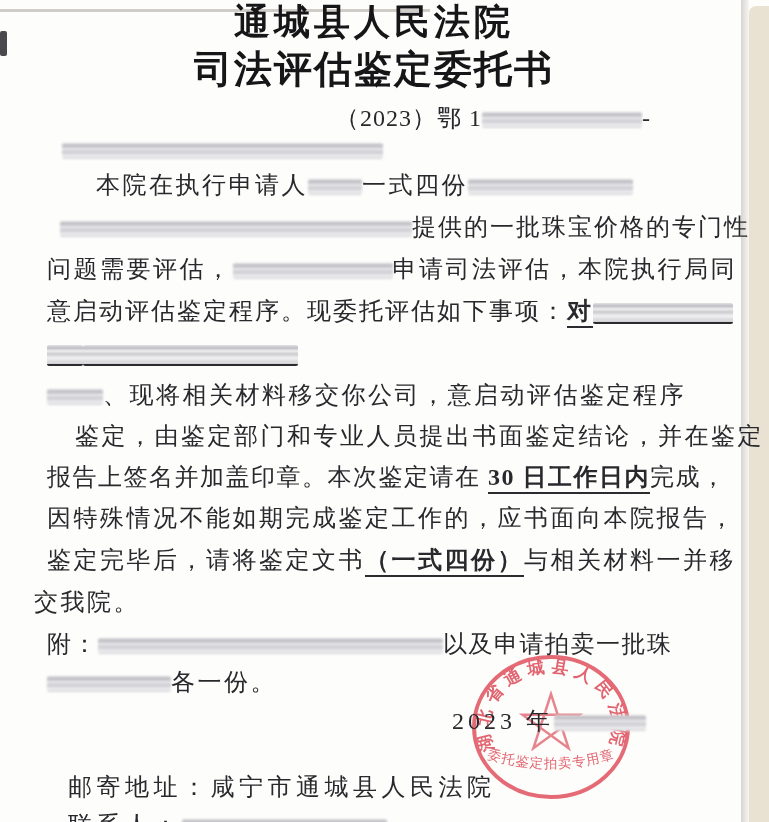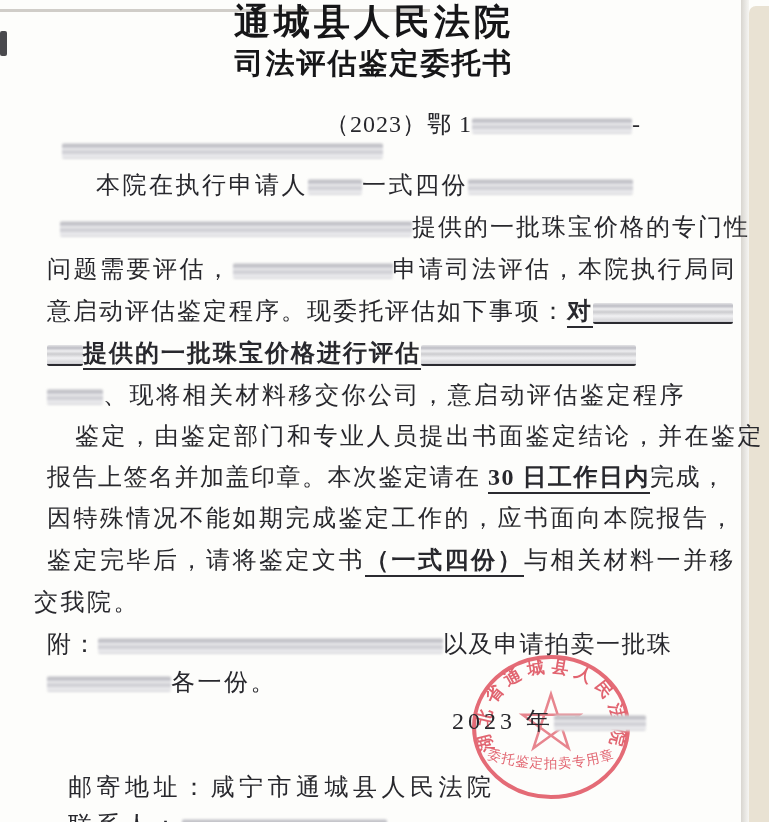--- a/index.html
+++ b/index.html
@@ -14,21 +14,21 @@
   .top-scan-line{position:absolute;left:0;top:9px;width:430px;height:3px;background:#b9b4ac;opacity:.65;}
   .left-mark{position:absolute;left:0;top:31px;width:7px;height:25px;background:#35353a;border-radius:2px;opacity:.9;}
   .edge-shadow{position:absolute;top:0;left:741px;width:8px;height:822px;
     background:linear-gradient(to right, rgba(120,110,95,0.28), rgba(120,110,95,0.05));}
   .side-stripe{position:absolute;top:6px;left:749px;width:20px;height:816px;
     background:#e9e2d3;border-radius:7px 0 0 0;}
   
   .titles{position:absolute;left:0;top:0;width:748px;text-align:center;
     font-family:"Liberation Sans","DejaVu Sans",sans-serif;font-weight:700;color:#161618;}
   .court-title{position:absolute;left:0;top:-2px;width:100%;font-size:36px;letter-spacing:4px;}
-  .doc-title{position:absolute;left:0;top:44px;width:100%;font-size:29px;letter-spacing:2px;}
+  .doc-title{position:absolute;left:0;top:44px;width:100%;font-size:38px;letter-spacing:2px;}
   
   .line{position:absolute;white-space:nowrap;font-size:24px;letter-spacing:2.5px;line-height:30px;z-index:3;}
   .seg{white-space:pre;display:inline-block;}
   .seg.b{font-weight:700;}
   .seg.u{border-bottom:2px solid #2b2b30;}
   .blur{
     display:inline-block;height:16px;border-radius:2px;vertical-align:-2px;
     background:repeating-linear-gradient(180deg,
       #dededf 0px,#b9b9c0 3px,#ececee 6px,#c9c9cf 9px,#f0f0f2 13px,#d4d4d8 16px);
     filter:blur(0.8px);
@@ -59,27 +59,27 @@
     <path d="M 88,42 L 70.4,96.3 L 116.5,62.7 L 59.5,62.7 L 105.6,96.3 Z" fill="none" stroke="#e4717c" stroke-width="2.5"></path>
     <text font-size="17" font-weight="bold" fill="#dd4a58" letter-spacing="6" font-family="Liberation Sans, DejaVu Sans, sans-serif">
       <textPath href="#sealArc" startOffset="50%" text-anchor="middle">湖北省通城县人民法院</textPath>
     </text>
     <text font-size="13.5" fill="#dd4a58" letter-spacing="1" font-family="Liberation Sans, DejaVu Sans, sans-serif">
       <textPath href="#sealBottom" startOffset="50%" text-anchor="middle">委托鉴定拍卖专用章</textPath>
     </text>
   </svg>
 
   <div>
-      <div class="line" style="top: 103px; left: 325px; letter-spacing: 1px; margin-top: 6px;"><span class="seg">（2023）鄂 1</span><span class="blur" style="width: 160px;"></span><span class="seg">-</span></div>
+      <div class="line" style="top: 103px; left: 335px; letter-spacing: 1px;"><span class="seg">（2023）鄂 1</span><span class="blur" style="width: 160px;"></span><span class="seg">-</span></div>
       <div class="line" style="top: 134px; left: 62px;"><span class="blur" style="width: 321px;"></span></div>
       <div class="line" style="top: 170px; left: 96px;"><span class="seg">本院在执行申请人</span><span class="blur" style="width: 54px;"></span><span class="seg">一式四份</span><span class="blur" style="width: 165px;"></span></div>
       <div class="line" style="top: 212px; left: 60px; letter-spacing: 2px;"><span class="blur" style="width: 352px;"></span><span class="seg">提供的一批珠宝价格的专门性</span></div>
       <div class="line" style="top: 254px; left: 47px;"><span class="seg">问题需要评估，</span><span class="blur" style="width: 160px;"></span><span class="seg">申请司法评估，本院执行局同</span></div>
       <div class="line" style="top: 296px; left: 47px; letter-spacing: 2px;"><span class="seg">意启动评估鉴定程序。现委托评估如下事项：</span><span class="seg b u">对</span><span class="blur u" style="width: 140px;"></span></div>
-      <div class="line" style="top: 338px; left: 47px; letter-spacing: 2px;"><span class="blur u" style="width: 36px;"></span><span class="seg b u">提供的一批珠宝价格进行评估</span><span class="blur u" style="width: 215px;"></span></div>
+      <div class="line" style="top: 338px; left: 47px; letter-spacing: 2px;"><span class="blur u" style="width: 36px;"></span><span class="blur u" style="width: 215px;"></span></div>
       <div class="line" style="top: 380px; left: 47px;"><span class="blur" style="width: 56px;"></span><span class="seg">、现将相关材料移交你公司，意启动评估鉴定程序</span></div>
       <div class="line" style="top: 421px; left: 47px; margin-left: 28px;"><span class="seg">鉴定，由鉴定部门和专业人员提出书面鉴定结论，并在鉴定</span></div>
       <div class="line" style="top: 462px; left: 47px; letter-spacing: 1.5px;"><span class="seg">报告上签名并加盖印章。本次鉴定请在 </span><span class="seg b u">30 日工作日内</span><span class="seg">完成，</span></div>
       <div class="line" style="top: 503px; left: 47px;"><span class="seg">因特殊情况不能如期完成鉴定工作的，应书面向本院报告，</span></div>
       <div class="line" style="top: 545px; left: 47px;"><span class="seg">鉴定完毕后，请将鉴定文书</span><span class="seg b u">（一式四份）</span><span class="seg">与相关材料一并移</span></div>
       <div class="line" style="top: 587px; left: 34px;"><span class="seg">交我院。</span></div>
       <div class="line" style="top: 629px; left: 47px; letter-spacing: 1.5px;"><span class="seg">附：</span><span class="blur" style="width: 345px;"></span><span class="seg">以及申请拍卖一批珠</span></div>
       <div class="line" style="top: 667px; left: 47px;"><span class="blur" style="width: 124px;"></span><span class="seg">各一份。</span></div>
       <div class="line" style="top: 706px; left: 452px; letter-spacing: 4px;"><span class="seg">2023 年</span><span class="blur" style="width: 92px;"></span></div>
       <div class="line" style="top: 772px; left: 68px; letter-spacing: 4.5px;"><span class="seg">邮寄地址：咸宁市通城县人民法院</span></div>

